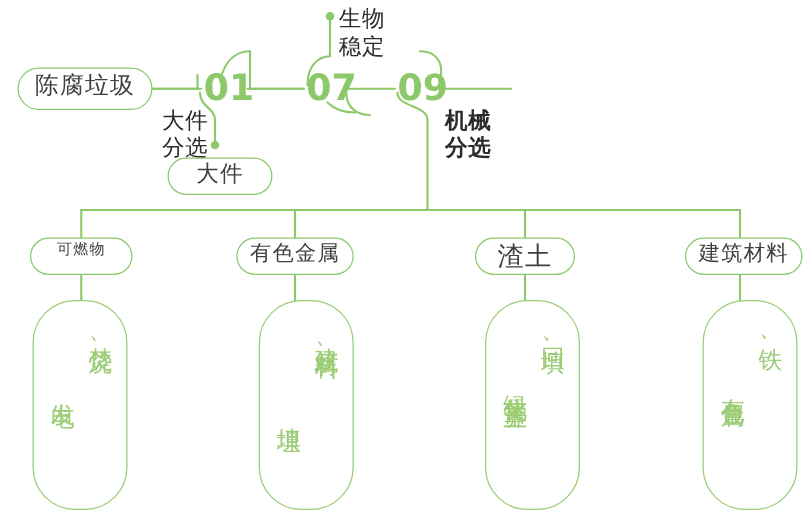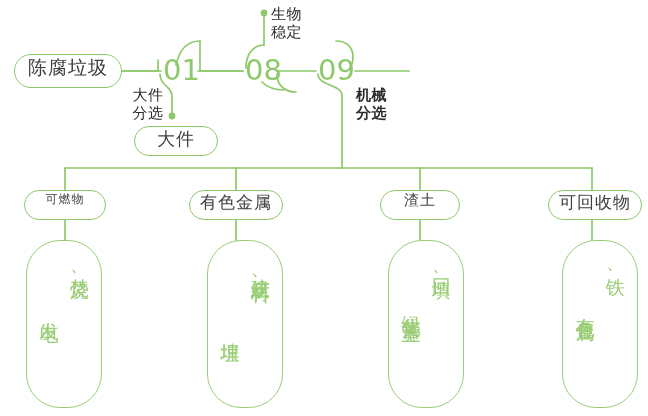--- a/index.html
+++ b/index.html
@@ -29,27 +29,27 @@
   }
   .vcol{
     writing-mode:vertical-rl;text-orientation:upright;
     font-size:19px;line-height:1.28;letter-spacing:2px;
     margin:0 3px;
   }
 
   
   .stepnum{
     position:absolute;color:#8DC96A;font-size:29px;
-    font-family:"DejaVu Sans",sans-serif;font-weight:400;
+    font-family:"DejaVu Sans",sans-serif;font-weight:700;
     letter-spacing:0px;line-height:1;
   }
 
   
   .anno{
-    position:absolute;color:#2b2b2b;font-size:15px;
+    position:absolute;color:#2b2b2b;font-size:18px;
     line-height:1.22;letter-spacing:0.5px;text-align:center;
   }
 </style>
 </head>
 <body>
 
 <div id="stage">
 
   <svg class="lines" viewBox="0 0 648 416">
     <g fill="none" stroke="#8DC96A" stroke-width="1.7" stroke-linecap="round">
@@ -93,21 +93,21 @@
 
     <circle cx="264" cy="13" r="3.4" fill="#8DC96A"></circle>
     <circle cx="172" cy="116" r="3.4" fill="#8DC96A"></circle>
   </svg>
 
   <div class="pill" style="left:14px;top:54px;width:108px;height:34px;font-size:19px;">
     <span>陈腐垃圾</span>
   </div>
 
   <div class="stepnum" style="left:163px;top:56px;">01</div>
-  <div class="stepnum" style="left:245px;top:56px;">08</div>
+  <div class="stepnum" style="left:245px;top:56px;">07</div>
   <div class="stepnum" style="left:318px;top:56px;">09</div>
 
   <div class="anno" style="left:125px;top:86px;width:46px;">
     <div>大件</div>
     <div>分选</div>
   </div>
 
   <div class="anno" style="left:271px;top:5px;width:46px;text-align:left;">
     <div>生物</div>
     <div>稳定</div>
@@ -121,25 +121,25 @@
   <div class="pill" style="left:134px;top:126px;width:84px;height:30px;font-size:18px;">
     <span>大件</span>
   </div>
 
   <div class="pill" style="left:24px;top:190px;width:82px;height:30px;font-size:12px;">
     <span>可燃物</span>
   </div>
   <div class="pill" style="left:189px;top:190px;width:94px;height:30px;font-size:17px;">
     <span>有色金属</span>
   </div>
-  <div class="pill" style="left:380px;top:190px;width:80px;height:30px;font-size:15px;">
+  <div class="pill" style="left:380px;top:190px;width:80px;height:30px;font-size:21px;">
     <span>渣土</span>
   </div>
   <div class="pill" style="left:548px;top:190px;width:94px;height:30px;font-size:17px;">
-    <span>可回收物</span>
+    <span>建筑材料</span>
   </div>
 
   <div class="vbox" style="left:26px;top:240px;width:76px;height:168px;">
     <div class="vcol">焚烧、</div>
     <div class="vcol" style="margin-top:44px;">发电</div>
   </div>
 
   <div class="vbox" style="left:207px;top:240px;width:76px;height:168px;">
     <div class="vcol">建筑材料、</div>
     <div class="vcol" style="margin-top:64px;">填埋</div>

